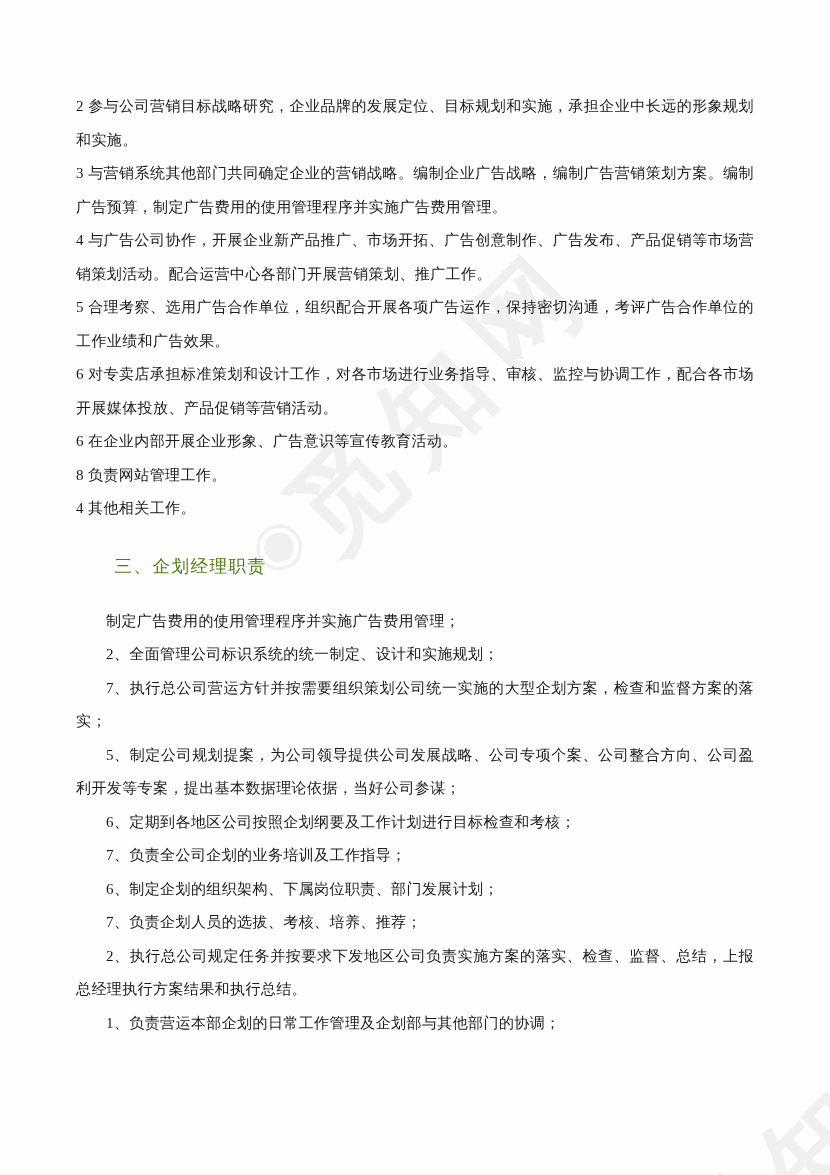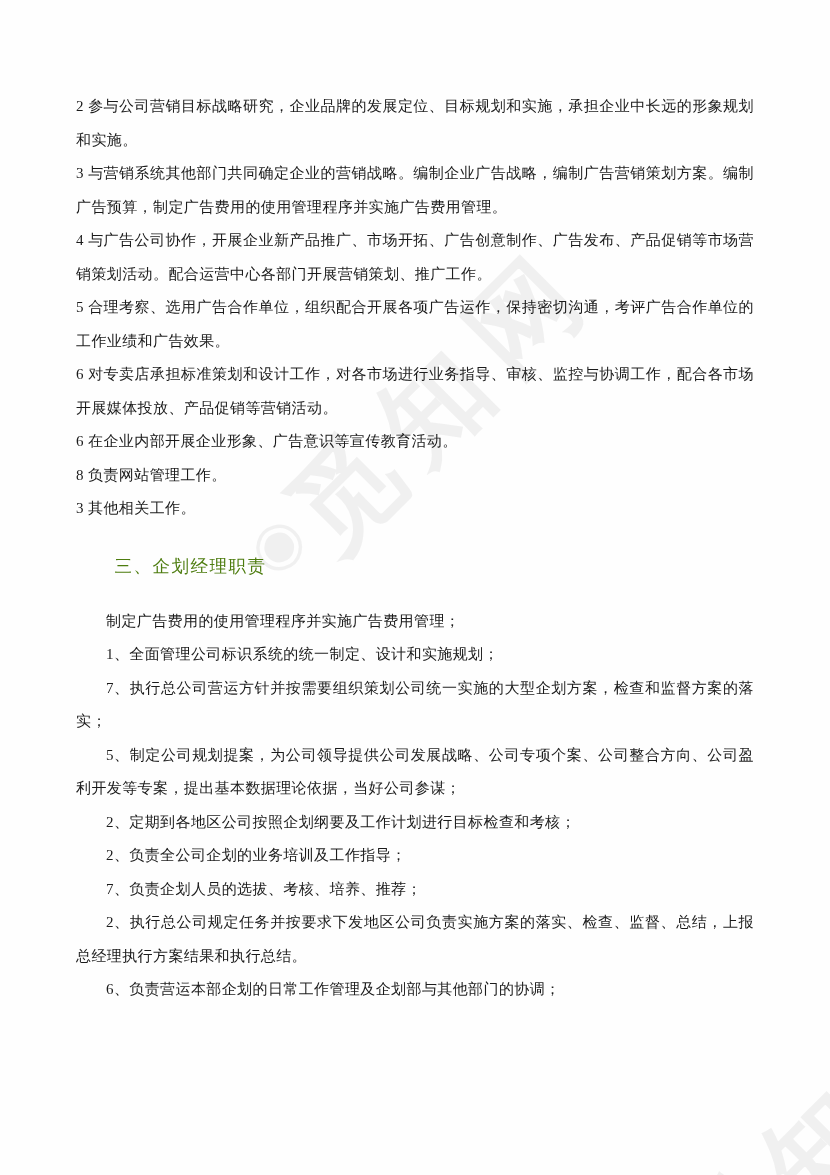--- a/index.html
+++ b/index.html
@@ -89,41 +89,42 @@
         <p class="para">4 与广告公司协作，开展企业新产品推广、市场开拓、广告创意制作、广告发布、产品促销等市场营销策划活动。配合运营中心各部门开展营销策划、推广工作。</p>
 
         <p class="para">5 合理考察、选用广告合作单位，组织配合开展各项广告运作，保持密切沟通，考评广告合作单位的工作业绩和广告效果。</p>
 
         <p class="para">6 对专卖店承担标准策划和设计工作，对各市场进行业务指导、审核、监控与协调工作，配合各市场开展媒体投放、产品促销等营销活动。</p>
 
         <p class="para">6 在企业内部开展企业形象、广告意识等宣传教育活动。</p>
 
         <p class="para">8 负责网站管理工作。</p>
 
-        <p class="para">3 其他相关工作。</p>
+        <p class="para">4 其他相关工作。</p>
       </div>
 
     <h2 class="heading">三、企划经理职责</h2>
 
     <div class="para-block duties">
 
         <p class="para">制定广告费用的使用管理程序并实施广告费用管理；</p>
 
-        <p class="para">1、全面管理公司标识系统的统一制定、设计和实施规划；</p>
+        <p class="para">2、全面管理公司标识系统的统一制定、设计和实施规划；</p>
 
         <p class="para">7、执行总公司营运方针并按需要组织策划公司统一实施的大型企划方案，检查和监督方案的落实；</p>
 
         <p class="para">5、制定公司规划提案，为公司领导提供公司发展战略、公司专项个案、公司整合方向、公司盈利开发等专案，提出基本数据理论依据，当好公司参谋；</p>
 
-        <p class="para">2、定期到各地区公司按照企划纲要及工作计划进行目标检查和考核；</p>
+        <p class="para">6、定期到各地区公司按照企划纲要及工作计划进行目标检查和考核；</p>
 
-        <p class="para">2、负责全公司企划的业务培训及工作指导；</p>
+        <p class="para">7、负责全公司企划的业务培训及工作指导；</p>
 
+        <p class="para">6、制定企划的组织架构、下属岗位职责、部门发展计划；</p>
 
         <p class="para">7、负责企划人员的选拔、考核、培养、推荐；</p>
 
         <p class="para">2、执行总公司规定任务并按要求下发地区公司负责实施方案的落实、检查、监督、总结，上报总经理执行方案结果和执行总结。</p>
 
-        <p class="para">6、负责营运本部企划的日常工作管理及企划部与其他部门的协调；</p>
+        <p class="para">1、负责营运本部企划的日常工作管理及企划部与其他部门的协调；</p>
       </div>
 
   </div>
 </div>
 
 </body></html>

